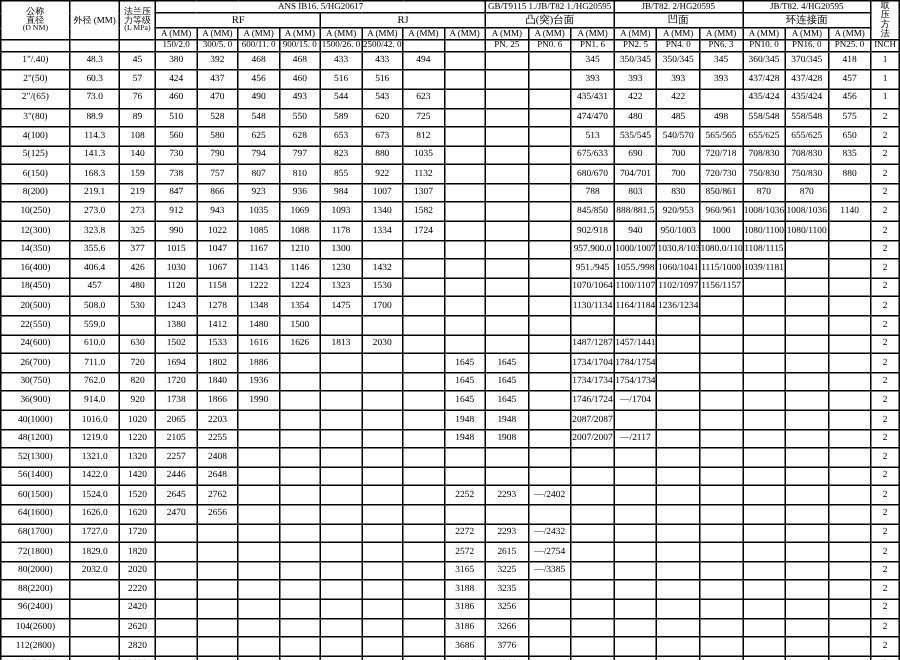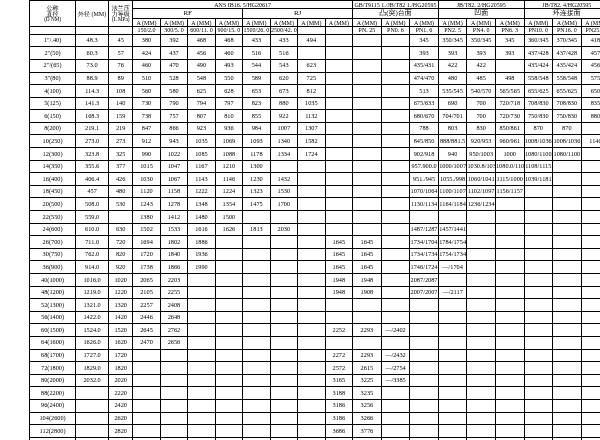--- a/index.html
+++ b/index.html
@@ -11,21 +11,20 @@
     width: 600px;
     height: 440px;
     font-family: "Liberation Serif", serif;
     color: #000;
     overflow: hidden;
   }
   #sheet {
     width: 496px;
     height: 440px;
     position: relative;
-    margin-left: 29px;
   }
   table.flange {
     border-collapse: collapse;
     width: 600px;
     table-layout: fixed;
     font-size: 6px;
     line-height: 1.05;
   }
   table.flange th, table.flange td {
     border: 0.5px solid #000;

